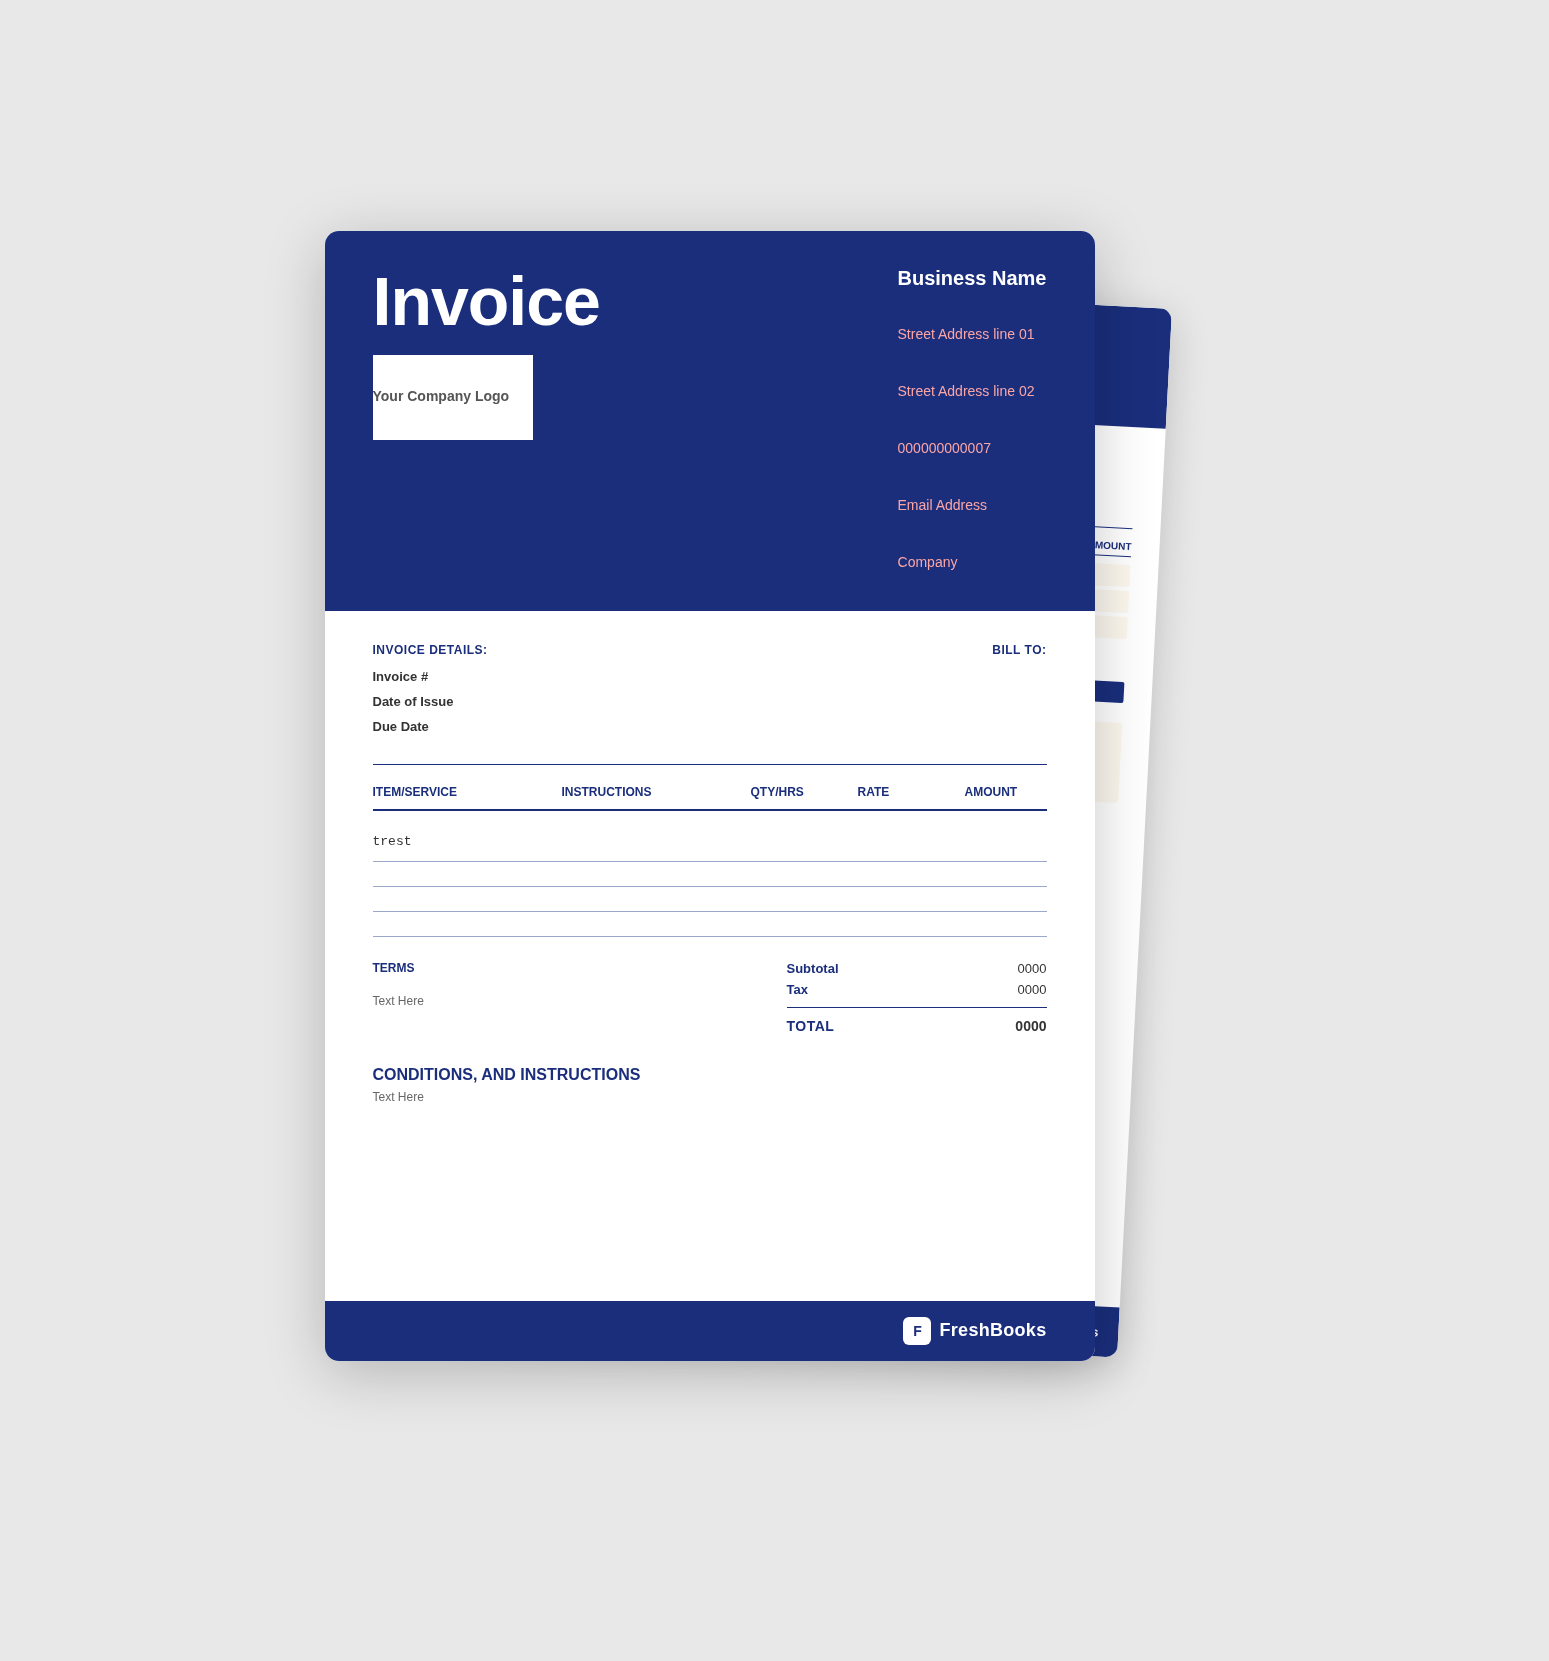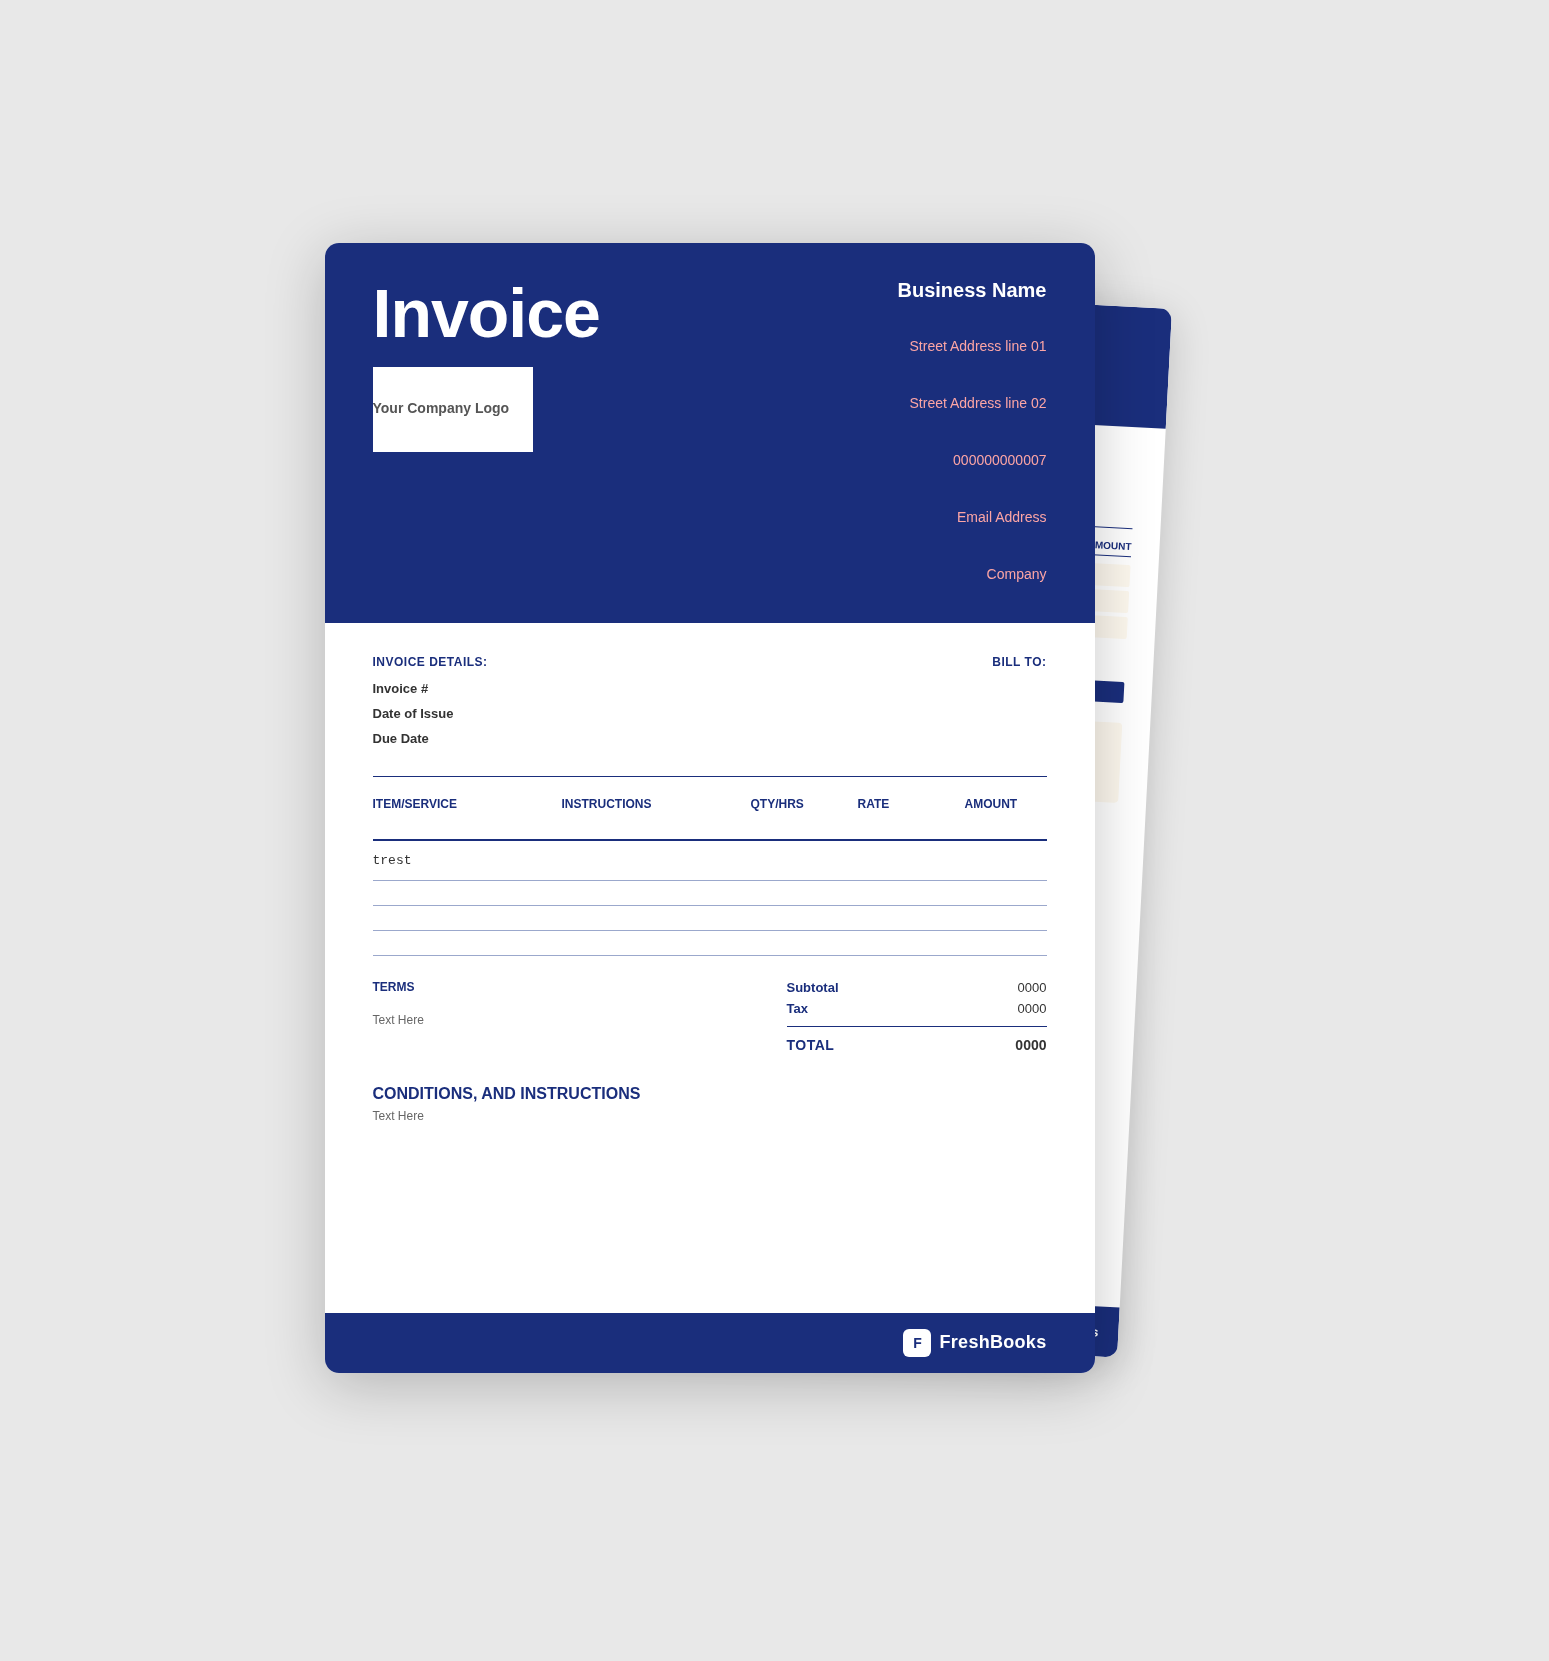--- a/index.html
+++ b/index.html
@@ -157,21 +157,21 @@
       height: 50px;
       display: flex;
       align-items: center;
       justify-content: flex-end;
       padding: 0 20px;
     }
 
     
     .invoice-front {
       position: absolute;
-      top: 12px;
+      top: 0;
       left: 0;
       width: 770px;
       height: 1130px;
       background: #ffffff;
       border-radius: 14px;
       box-shadow: 0 12px 60px rgba(0,0,0,0.22);
       overflow: hidden;
       z-index: 2;
     }
 
@@ -209,21 +209,20 @@
 
     .logo-text {
       font-size: 14px;
       font-weight: 600;
       color: #555;
       text-align: center;
       line-height: 1.4;
     }
 
     .front-header-right {
-      text-align: right;
     }
 
     .business-name {
       font-size: 20px;
       font-weight: 800;
       color: #ffffff;
       margin-bottom: 6px;
     }
 
     .business-detail {
@@ -266,23 +265,23 @@
       border-top: 1.5px solid #1a2e7c;
       margin: 20px 0;
     }
 
     .items-section {}
 
     .items-header {
       display: grid;
       grid-template-columns: 2fr 2fr 1fr 1fr 1fr;
       gap: 25px;
-      padding-bottom: 28px;
+      padding-bottom: 10px;
       border-bottom: 2px solid #1a2e7c;
-      margin-bottom: 0;
+      margin-bottom: 11px;
     }
 
     .col-header {
       font-size: 12px;
       font-weight: 800;
       color: #1a2e7c;
     }
 
     .item-row {
       display: grid;

